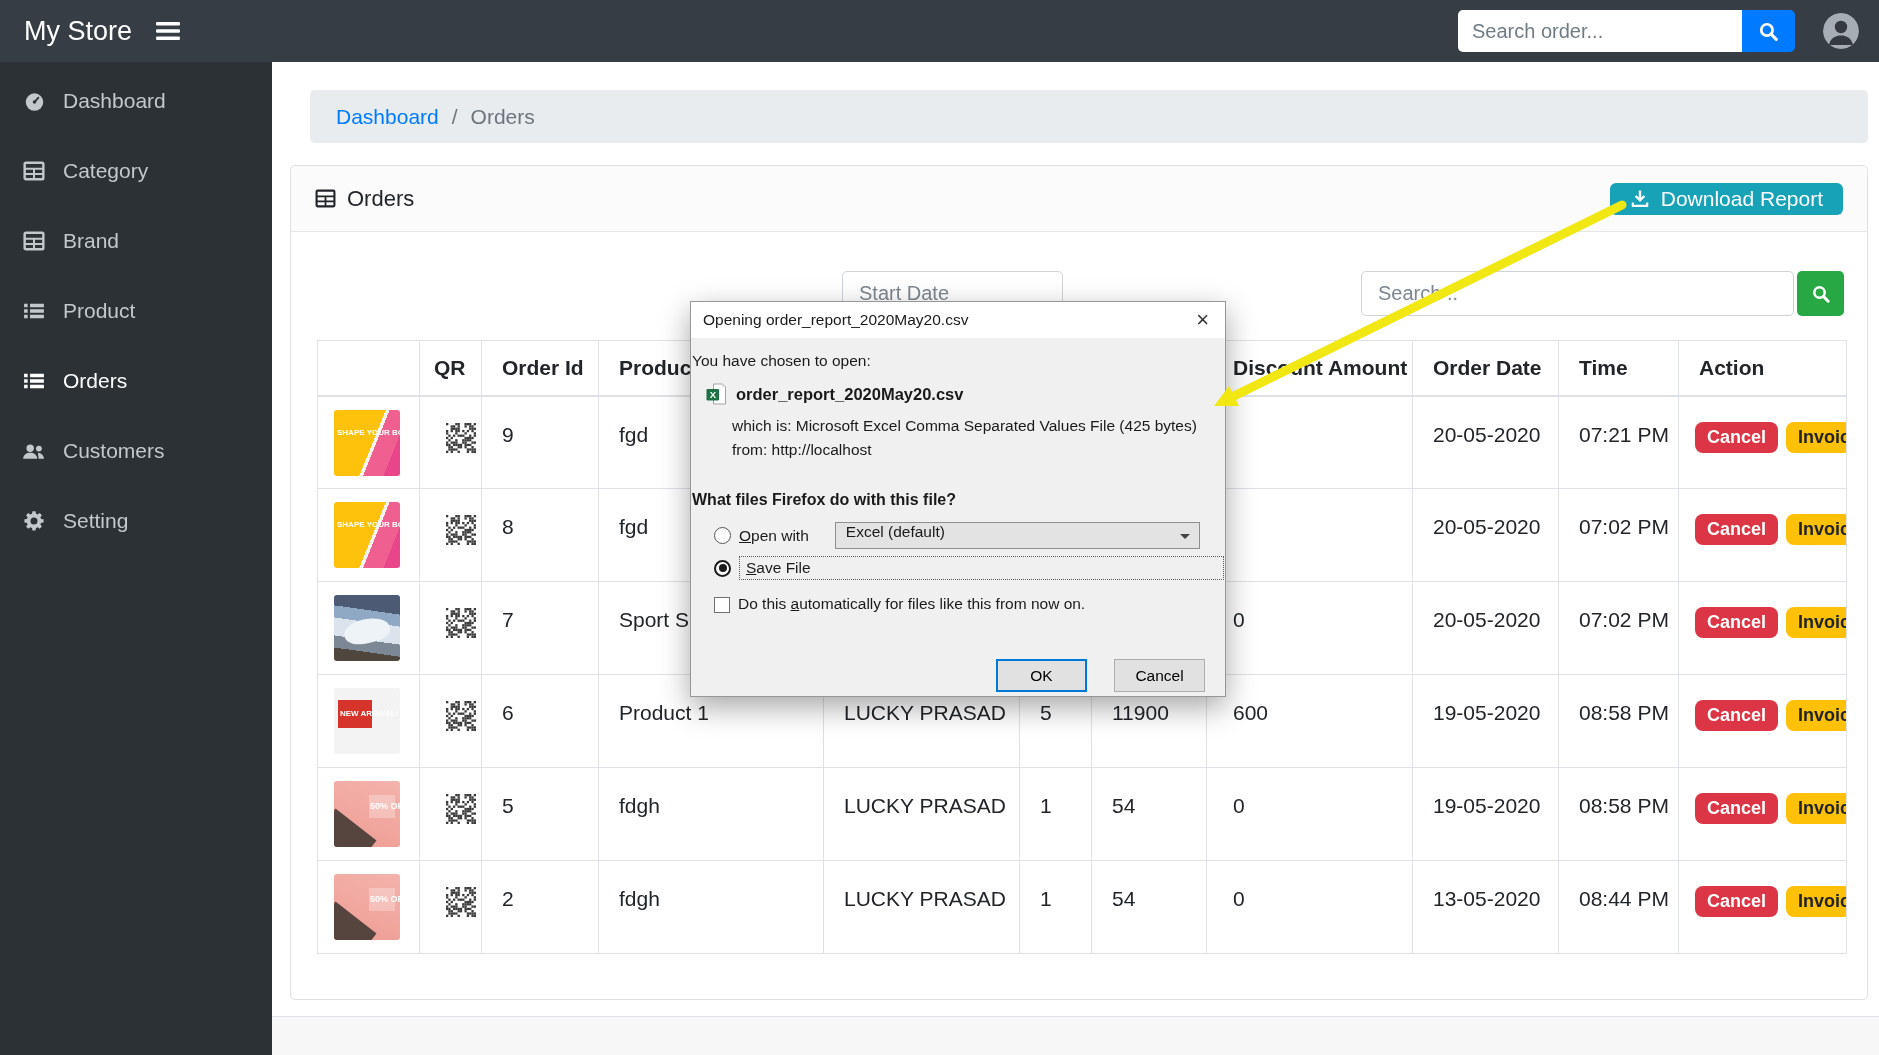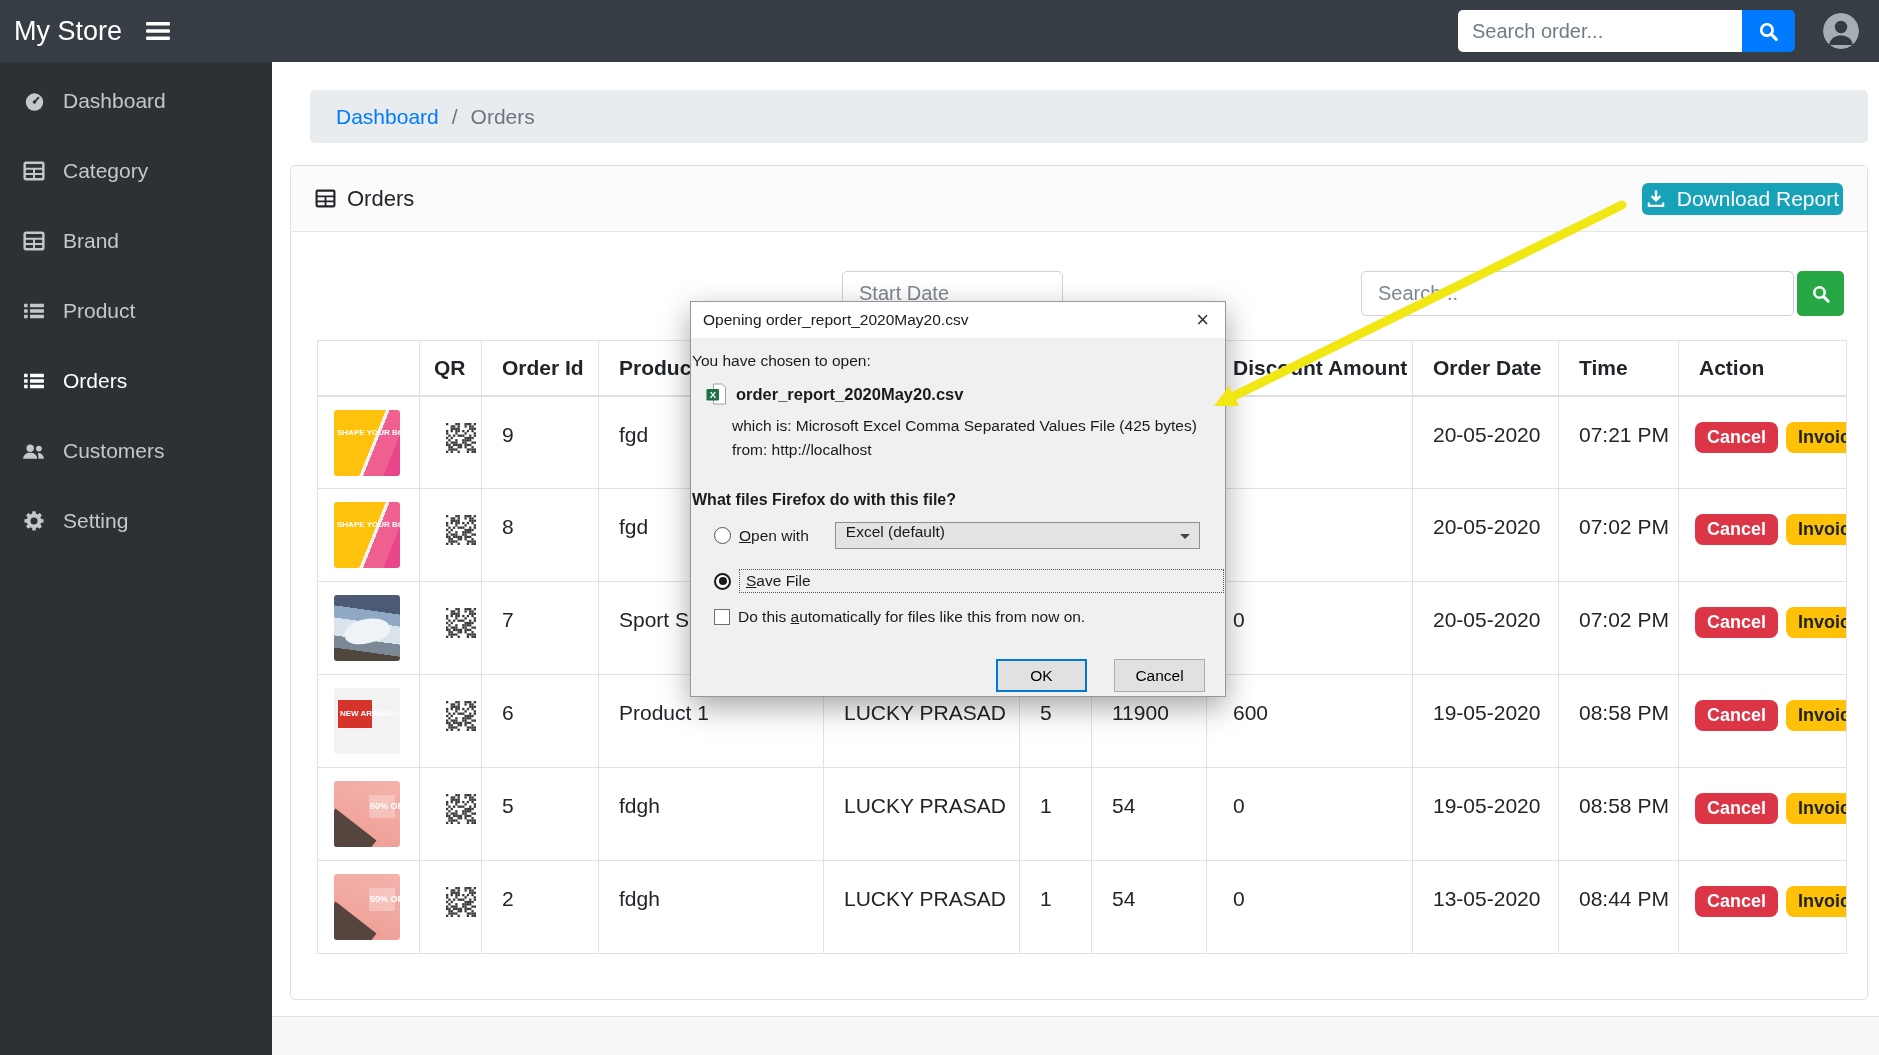--- a/index.html
+++ b/index.html
@@ -2,21 +2,21 @@
 <html style="--c-primary: #007bff; --c-info: #17a2b8; --c-success: #28a745; --c-danger: #dc3545; --c-warning: #ffc107;"><head>
 <meta charset="utf-8">
 <style>
   *{box-sizing:border-box;margin:0;padding:0;}
   html,body{width:1879px;height:1055px;}
   body{position:relative;overflow:hidden;background:#fff;font-family:"Liberation Sans",sans-serif;color:#212529;}
   svg{display:block;}
 
   
   .topbar{position:absolute;left:0;top:0;width:1879px;height:62px;background:#363d45;display:flex;align-items:center;z-index:10;}
-  .brand{color:#fff;font-size:27px;margin-left:14px;font-weight:400;}
+  .brand{color:#fff;font-size:27px;margin-left:24px;font-weight:400;}
   .hamburger{margin-left:24px;cursor:pointer;}
   .topbar-right{margin-left:auto;display:flex;align-items:center;margin-right:20px;}
   .nav-search-input{width:284px;height:42px;border:none;border-radius:5px 0 0 5px;padding:0 14px;font-size:20px;color:#444;outline:none;}
   .nav-search-input::placeholder{color:#6f7c86;}
   .nav-search-btn{width:53px;height:42px;background:var(--c-primary);border:none;border-radius:0 5px 5px 0;display:flex;align-items:center;justify-content:center;cursor:pointer;}
   .avatar{margin-left:28px;width:36px;height:36px;border-radius:50%;overflow:hidden;cursor:pointer;}
 
   
   .sidebar{position:absolute;left:0;top:62px;width:272px;height:993px;background:#2c3136;padding-top:4px;z-index:5;}
   .side-item{display:flex;align-items:center;height:70px;padding-left:22px;color:#c3c8cd;font-size:21px;gap:17px;cursor:pointer;}
@@ -26,21 +26,21 @@
   
   .breadcrumb{position:absolute;left:310px;top:90px;width:1558px;height:53px;background:#e9ecef;border-radius:5px;display:flex;align-items:center;padding-left:26px;font-size:21px;}
   .bc-link{color:var(--c-primary);text-decoration:none;cursor:pointer;}
   .bc-sep{color:#6c757d;margin:0 13px;}
   .bc-current{color:#6c757d;}
 
   
   .card{position:absolute;left:290px;top:165px;width:1578px;height:835px;background:#fff;border:1px solid #e0e0e0;border-radius:5px;}
   .card-header{height:66px;border-bottom:1px solid #e6e6e6;background:#fbfbfb;border-radius:5px 5px 0 0;display:flex;align-items:center;padding:0 24px;font-size:22px;}
   .card-title{display:flex;align-items:center;gap:11px;}
-  .download-btn{margin-left:auto;background:var(--c-info);color:#fff;border:none;border-radius:6px;height:32px;padding:0 4px;font-size:21px;display:flex;align-items:center;gap:11px;cursor:pointer;}
+  .download-btn{margin-left:auto;background:var(--c-info);color:#fff;border:none;border-radius:6px;height:32px;padding:0 20px;font-size:21px;display:flex;align-items:center;gap:11px;cursor:pointer;}
 
   .filter-input{position:absolute;height:45px;border:1px solid #ced4da;border-radius:5px;padding:0 16px;font-size:20px;color:#495057;outline:none;background:#fff;}
   .filter-input::placeholder{color:#7d8790;}
   .f-start{left:551px;top:105px;width:221px;}
   .f-end{left:810px;top:105px;width:222px;}
   .f-search{left:1070px;top:105px;width:433px;}
   .f-go{position:absolute;left:1506px;top:105px;width:47px;height:45px;background:var(--c-success);border:none;border-radius:5px;display:flex;align-items:center;justify-content:center;cursor:pointer;}
 
   
   .tbl{position:absolute;left:26px;top:174px;border-collapse:collapse;table-layout:fixed;width:1529px;font-size:21px;}
@@ -74,21 +74,21 @@
   
   .fx-dialog{position:absolute;left:690px;top:301px;width:536px;height:396px;background:#f0f0f0;border:1px solid #979797;box-shadow:0 10px 28px rgba(0,0,0,.35);z-index:40;font-size:15.5px;color:#1a1a1a;}
   .fx-title{height:37px;background:#fff;display:flex;align-items:center;padding:0 12px;font-size:15.5px;border-bottom:1px solid #ececec;}
   .fx-close{margin-left:auto;font-size:22px;color:#333;line-height:1;cursor:pointer;padding:0 4px;}
   .fx-body{padding:0 1px;position:relative;height:357px;}
   .fx-intro{margin-top:13px;}
   .fx-file{margin:13px 0 0 14px;display:flex;align-items:center;gap:9px;font-weight:bold;font-size:16.5px;}
   .fx-meta{margin:9px 0 0 40px;line-height:24px;}
   .fx-question{margin-top:29px;font-weight:bold;font-size:16px;}
   .fx-row{margin:13px 0 0 22px;display:flex;align-items:center;gap:8px;}
-  .fx-row.save{margin-top:20px;}
+  .fx-row.save{margin-top:7px;}
   .radio{width:17px;height:17px;border-radius:50%;background:#fff;border:1px solid #555;flex:none;position:relative;cursor:pointer;}
   .radio.sel{border:2px solid #1a1a1a;}
   .radio.sel::after{content:"";position:absolute;left:2.5px;top:2.5px;width:8px;height:8px;border-radius:50%;background:#1a1a1a;}
   .fx-select{margin-left:18px;width:365px;height:27px;background:#e3e3e3;border:1px solid #8f8f8f;display:flex;padding:0 10px;cursor:pointer;position:relative;}
   .fx-select::after{content:"";position:absolute;right:9px;top:11px;border:5px solid transparent;border-top-color:#444;}
   .save-focus{border:1px dotted #5a5a5a;padding:2px 6px;flex:1;}
   .checkbox{width:16px;height:16px;background:#fff;border:1px solid #707070;flex:none;cursor:pointer;}
   .fx-buttons{position:absolute;right:20px;bottom:17px;display:flex;gap:27px;}
   .fx-btn{width:91px;height:33px;font-size:15.5px;font-family:"Liberation Sans",sans-serif;cursor:pointer;}
   .fx-ok{background:#e1e1e1;border:2px solid #0078d7;color:#000;}
@@ -968,21 +968,21 @@
       <span class="fx-select">
         <span>Excel (default)</span>
       </span>
     </div>
 
     <div class="fx-row save">
       <span class="radio sel" id="radio-save"></span>
       <span class="save-focus"><u>S</u>ave File</span>
     </div>
 
-    <div class="fx-row" style="margin-top:15px;">
+    <div class="fx-row" style="margin-top:15px;align-items:flex-end;">
       <span class="checkbox" id="auto-checkbox"></span>
       <span>Do this <u>a</u>utomatically for files like this from now on.</span>
     </div>
 
     <div class="fx-buttons">
       <button class="fx-btn fx-ok">OK</button>
       <button class="fx-btn fx-cancel">Cancel</button>
     </div>
   </div>
 </div>

